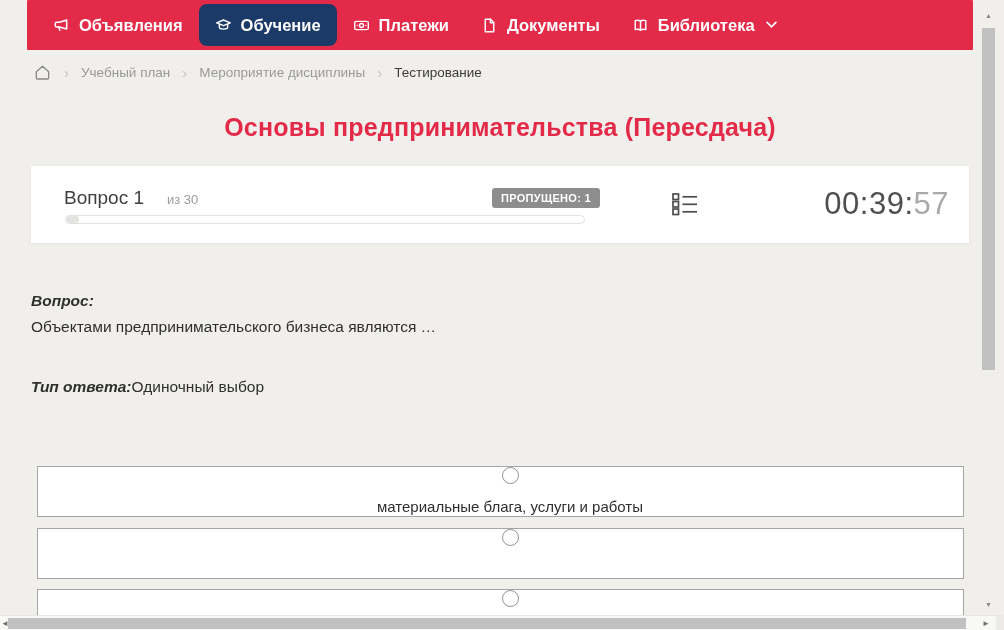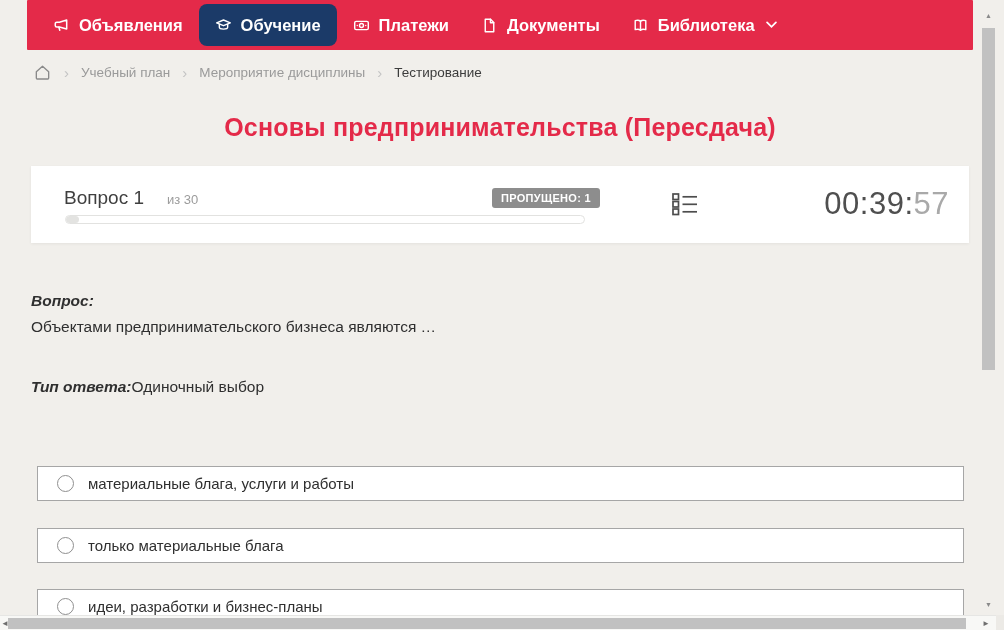--- a/index.html
+++ b/index.html
@@ -67,23 +67,23 @@
     letter-spacing:.5px;font-weight:400;
   }
   .timer-sec{color:#a9a9a9;}
   
   .q-label{position:absolute;left:31px;top:292px;font-size:15.5px;font-weight:700;font-style:italic;color:#2f2f2f;}
   .q-text{position:absolute;left:31px;top:318px;font-size:15.5px;color:#2f2f2f;}
   .q-type{position:absolute;left:31px;top:378px;font-size:15.5px;color:#2f2f2f;}
   .q-type b{font-style:italic;}
   
   .option{
-    position:absolute;left:37px;width:927px;height:35px;background:#fff;
+    position:absolute;left:37px;width:927px;height:51px;background:#fff;
     border:1px solid #a6a6a6;display:flex;align-items:center;gap:14px;
-    padding-left:19px;font-size:15px;color:#2f2f2f;cursor:pointer;
+    padding-left:19px;font-size:15px;color:#2f2f2f;cursor:pointer;flex-direction:column;
   }
   .option-1{top:466px;}
   .option-2{top:528px;}
   .option-3{top:589px;}
   .radio{
     width:17px;height:17px;border:1px solid #8f8f8f;border-radius:50%;
     background:#fff;flex:0 0 auto;cursor:pointer;
   }
   
   .vscroll{position:absolute;left:981px;top:0;width:15px;height:615px;}
@@ -207,21 +207,20 @@
 <div class="q-type">
   <b>Тип ответа:</b><span>Одиночный выбор</span>
 </div>
 
 <div class="option option-1">
   <span class="radio"></span>
   <span>материальные блага, услуги и работы</span>
 </div>
 <div class="option option-2">
   <span class="radio"></span>
-  <span>только материальные блага</span>
 </div>
 <div class="option option-3">
   <span class="radio"></span>
   <span>идеи, разработки и бизнес-планы</span>
 </div>
 
 <div class="vscroll">
   <div class="v-up">▲</div>
   <div class="v-thumb"></div>
   <div class="v-down">▼</div>

